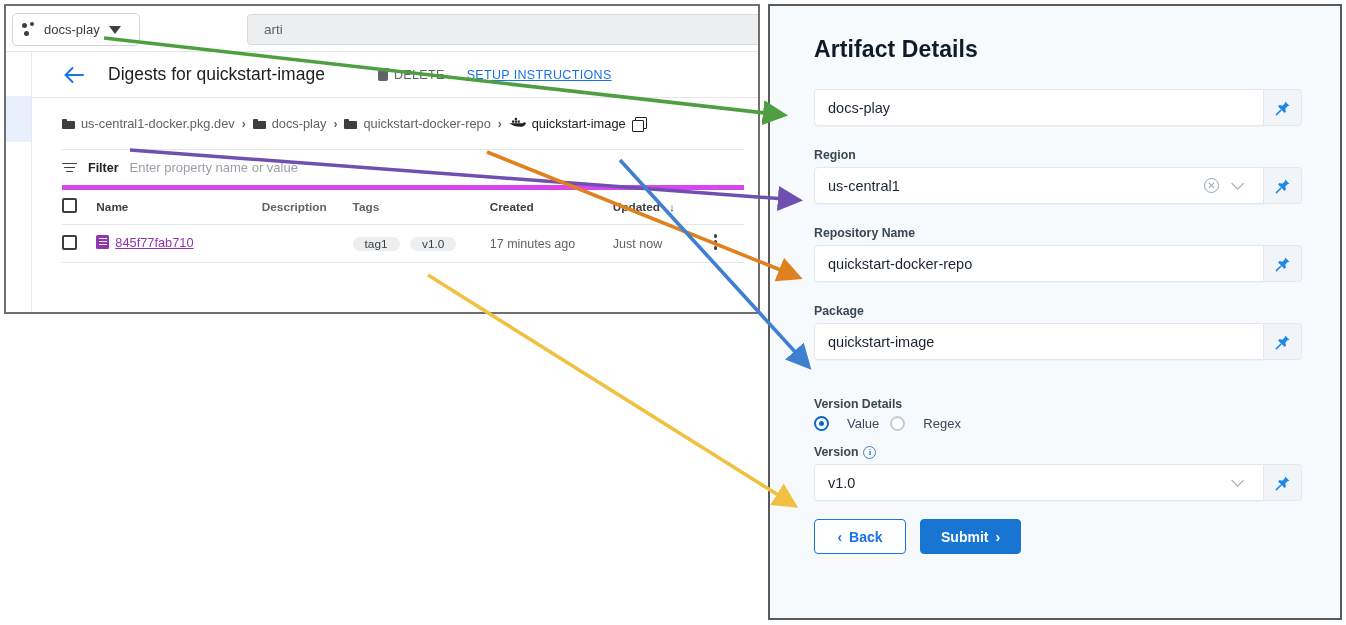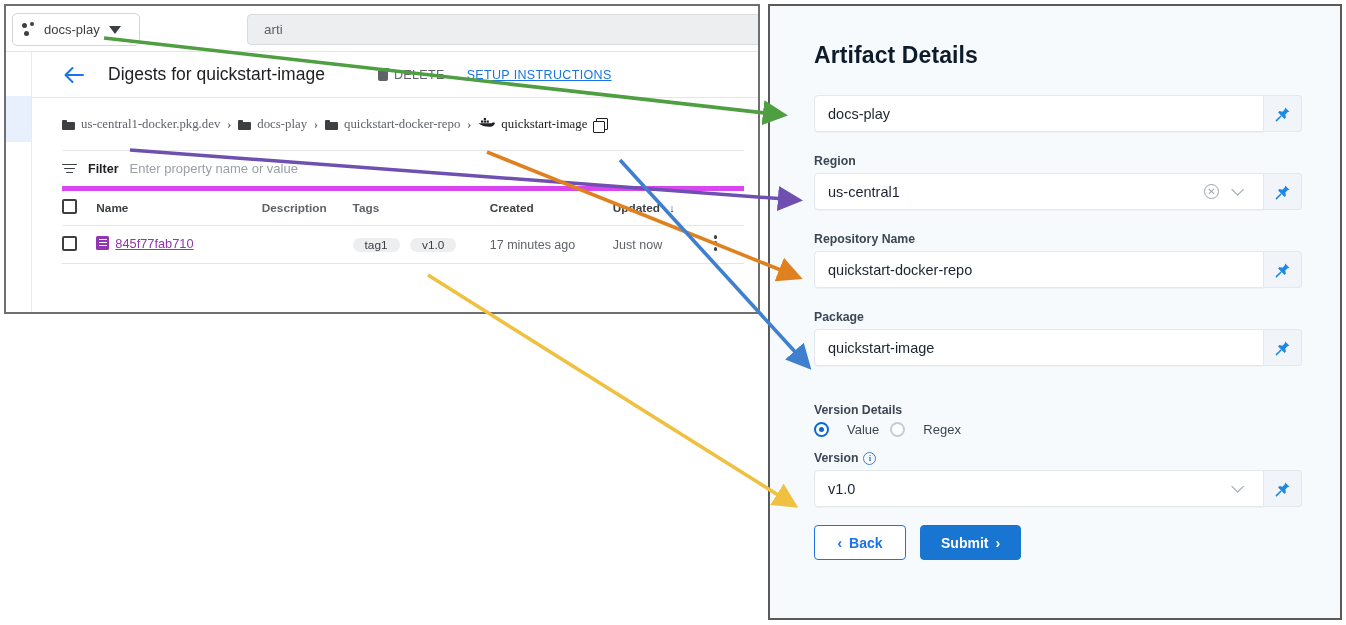--- a/index.html
+++ b/index.html
@@ -93,21 +93,21 @@
     content:""; position:absolute; left:0; top:0px; width:12px; height:2px;
     background:#5f6368;
   }
   .hdr-link {
     font-size: 12.5px; letter-spacing:.35px; color: #1a73e8;
     text-decoration: underline; white-space: nowrap;
   }
 
   .breadcrumb {
     display: flex; align-items: center; gap: 7px;
-    padding: 18px 0 18px 30px; font-size: 12.8px; color: #5f6368; font-family: Liberation Serif, serif;
+    padding: 18px 0 18px 30px; font-size: 12.8px; color: #5f6368;
   }
   .bc-item { display: flex; align-items: center; gap: 6px; white-space: nowrap; }
   .folder-icon {
     width: 13px; height: 11px; position: relative; display:inline-block; flex:0 0 auto;
   }
   .folder-icon::before {
     content:""; position:absolute; left:0; top:1px; width:5px; height:3px;
     background:#3c4043; border-radius:1px 1px 0 0;
   }
   .folder-icon::after {
@@ -186,21 +186,21 @@
   
   #form-panel {
     position: absolute; left: 768px; top: 4px;
     width: 574px; height: 616px;
     background: #f6fafd;
     border: 2px solid #5a5a5a;
     padding: 26px 38px;
   }
   .form-title {
     font-size: 23px; font-weight: 700; color: #0d1b2a;
-    margin: 10px 0 26px 6px; letter-spacing: .1px;
+    margin: 4px 0 26px 6px; letter-spacing: .1px;
   }
   .field-group { margin-bottom: 14px; padding-left: 6px; }
   .field-label {
     font-size: 12.3px; font-weight: 700; color: #3b4754;
     margin-bottom: 5px; display: flex; align-items: center; gap: 5px;
   }
   .info-icon {
     width: 13px; height: 13px; border: 1.4px solid #3f7fd0; border-radius: 50%;
     color: #3f7fd0; font-size: 9px; font-weight: 700; line-height: 11px;
     text-align: center; display: inline-block; font-family: "Liberation Serif", serif;

